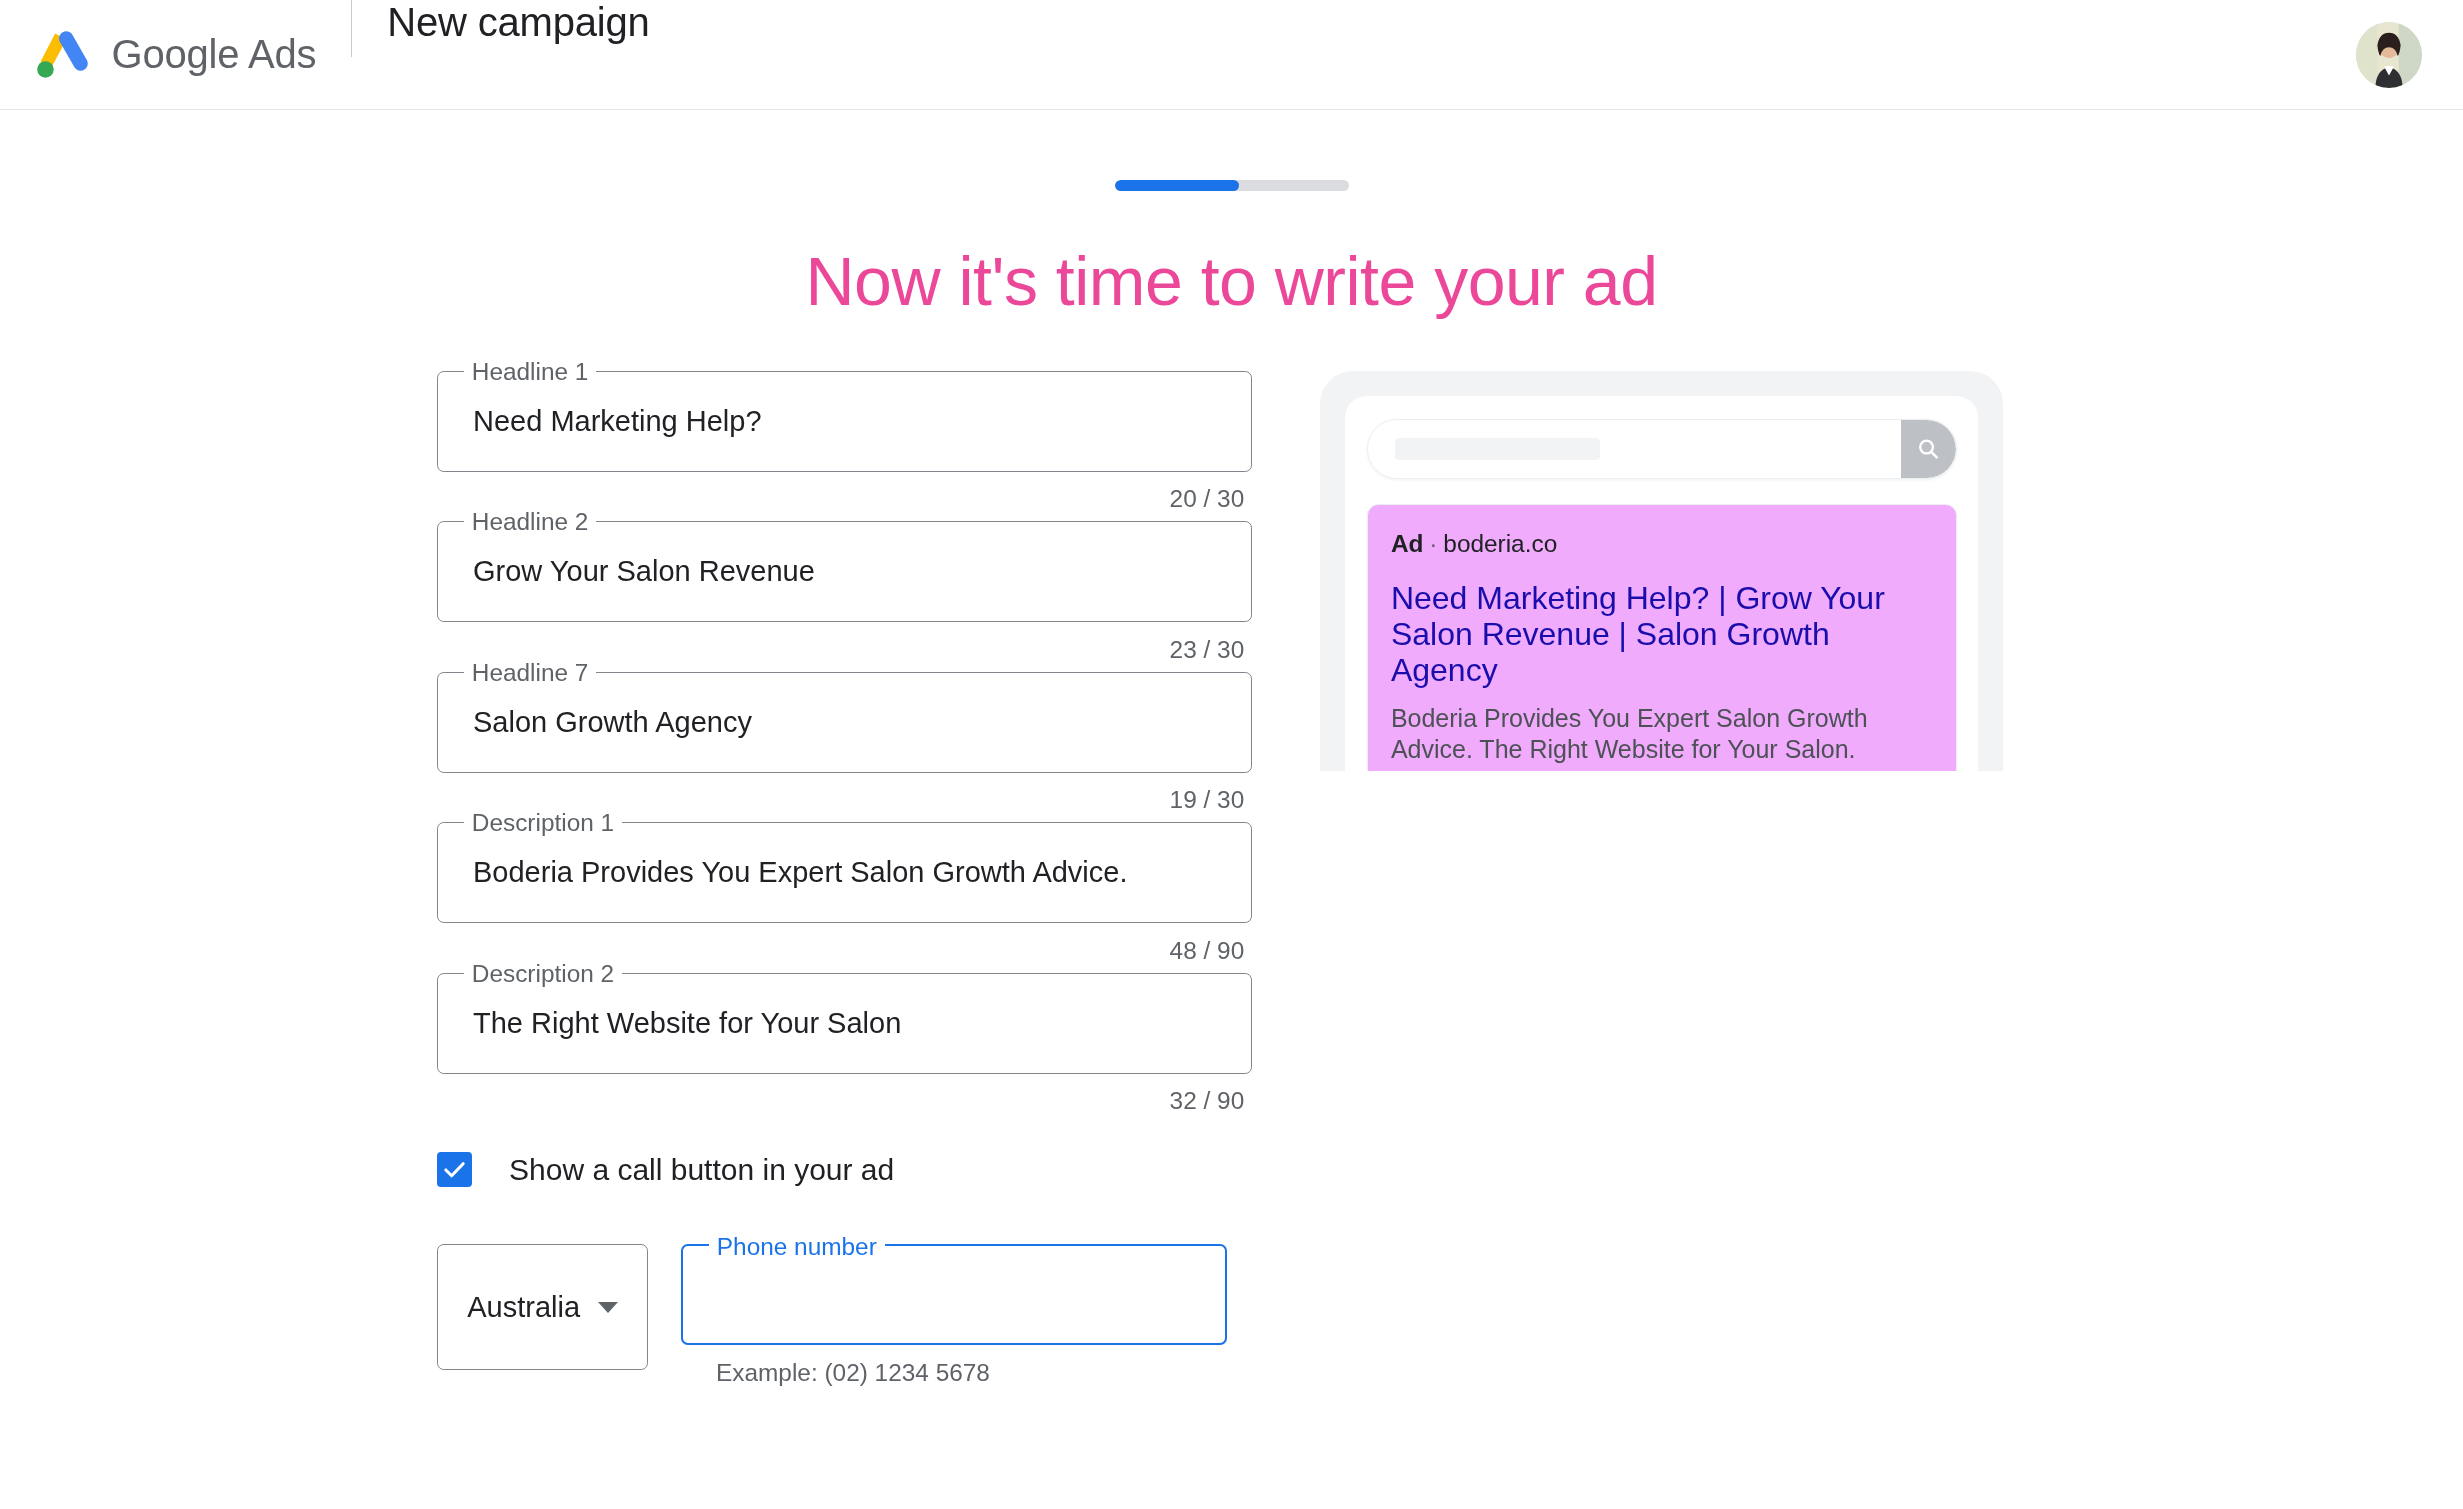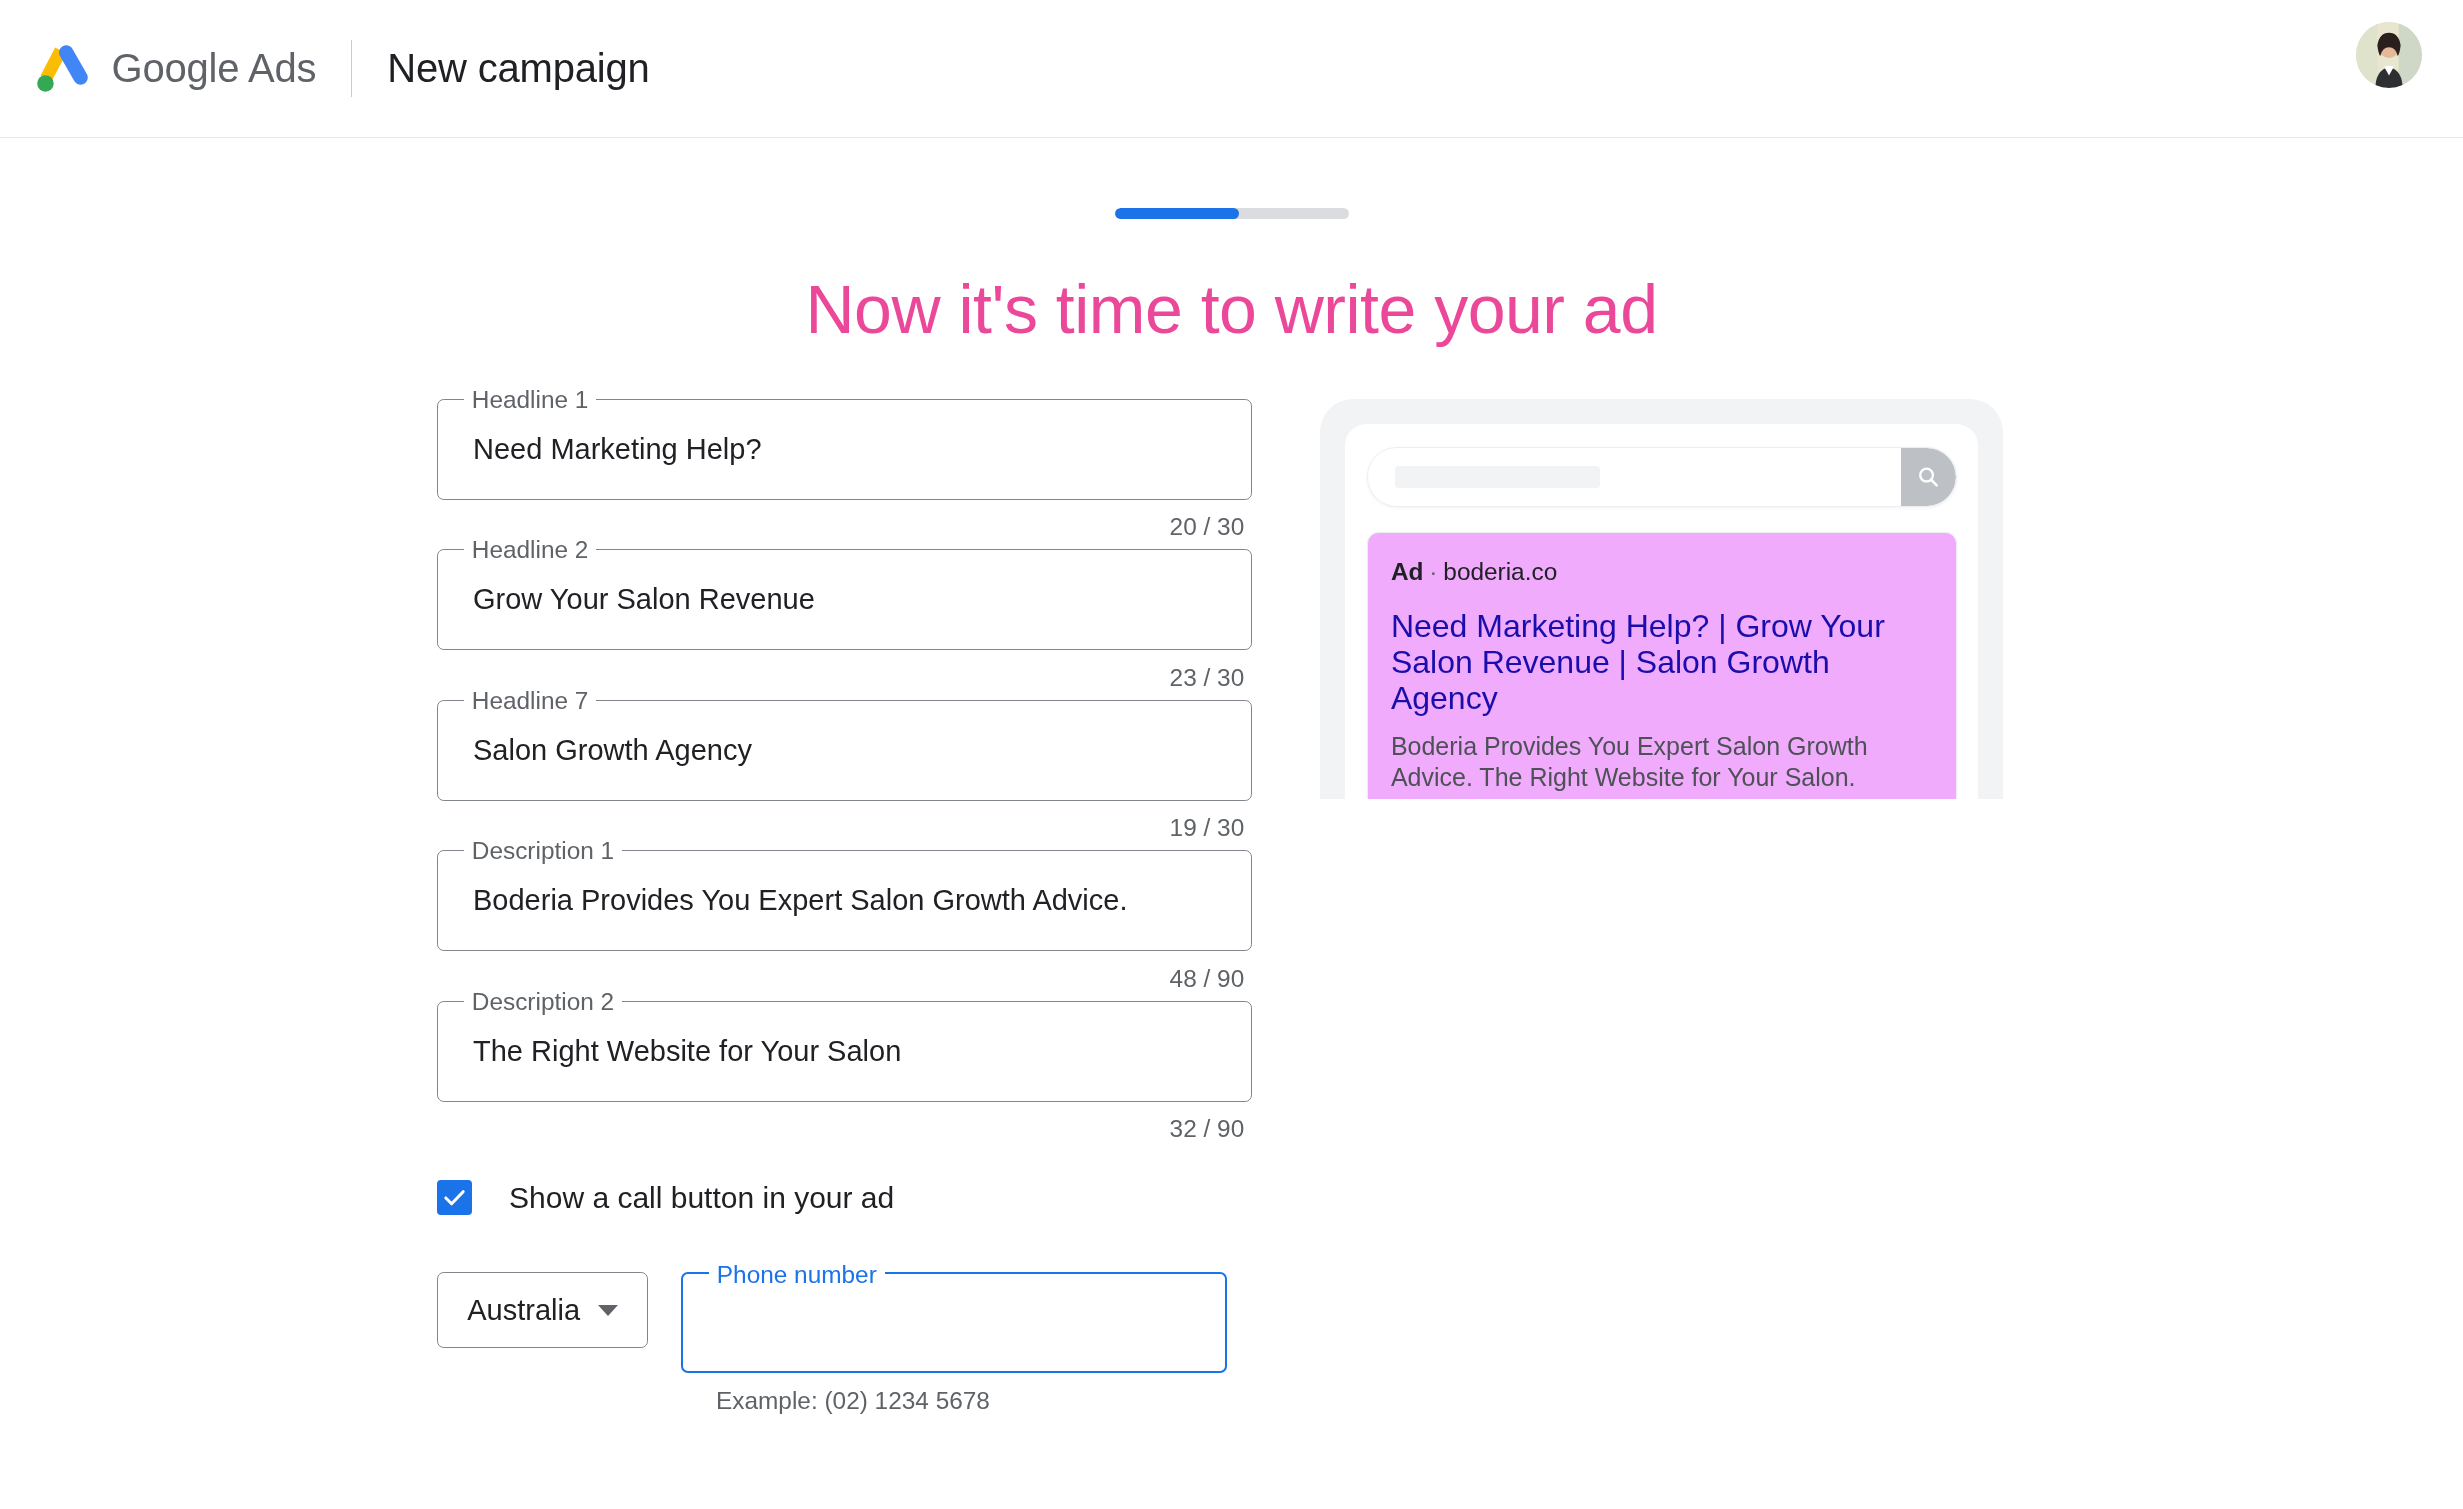--- a/index.html
+++ b/index.html
@@ -7,25 +7,24 @@
     width: 2463px;
     height: 1510px;
     background: #ffffff;
     font-family: "Liberation Sans", sans-serif;
     overflow: hidden;
   }
 
   
   .header {
     position: relative;
-    height: 138px;
+    height: 110px;
     background: #ffffff;
     border-bottom: 1px solid #e4e6e8;
     display: flex;
-    align-items: center;
     padding: 0 35px;
   }
   .brand { display: flex; align-items: center; }
   .logo-mark { width: 57px; height: 51px; display: block; }
   .brand-text {
     margin-left: 19.5px;
     font-size: 40px;
     color: #5f6368;
     letter-spacing: -0.2px;
     white-space: nowrap;
@@ -163,21 +162,21 @@
   }
 
   
   .phone-row {
     display: flex;
     align-items: flex-start;
     margin-top: 57px;
   }
   .country-select {
     width: 211px;
-    height: 76px;
+    height: 126px;
     border: 1.6px solid #80868b;
     border-radius: 6.8px;
     display: flex;
     align-items: center;
     justify-content: center;
     background: #fff;
     flex: 0 0 211px;
   }
   .country-label {
     font-size: 29px;

